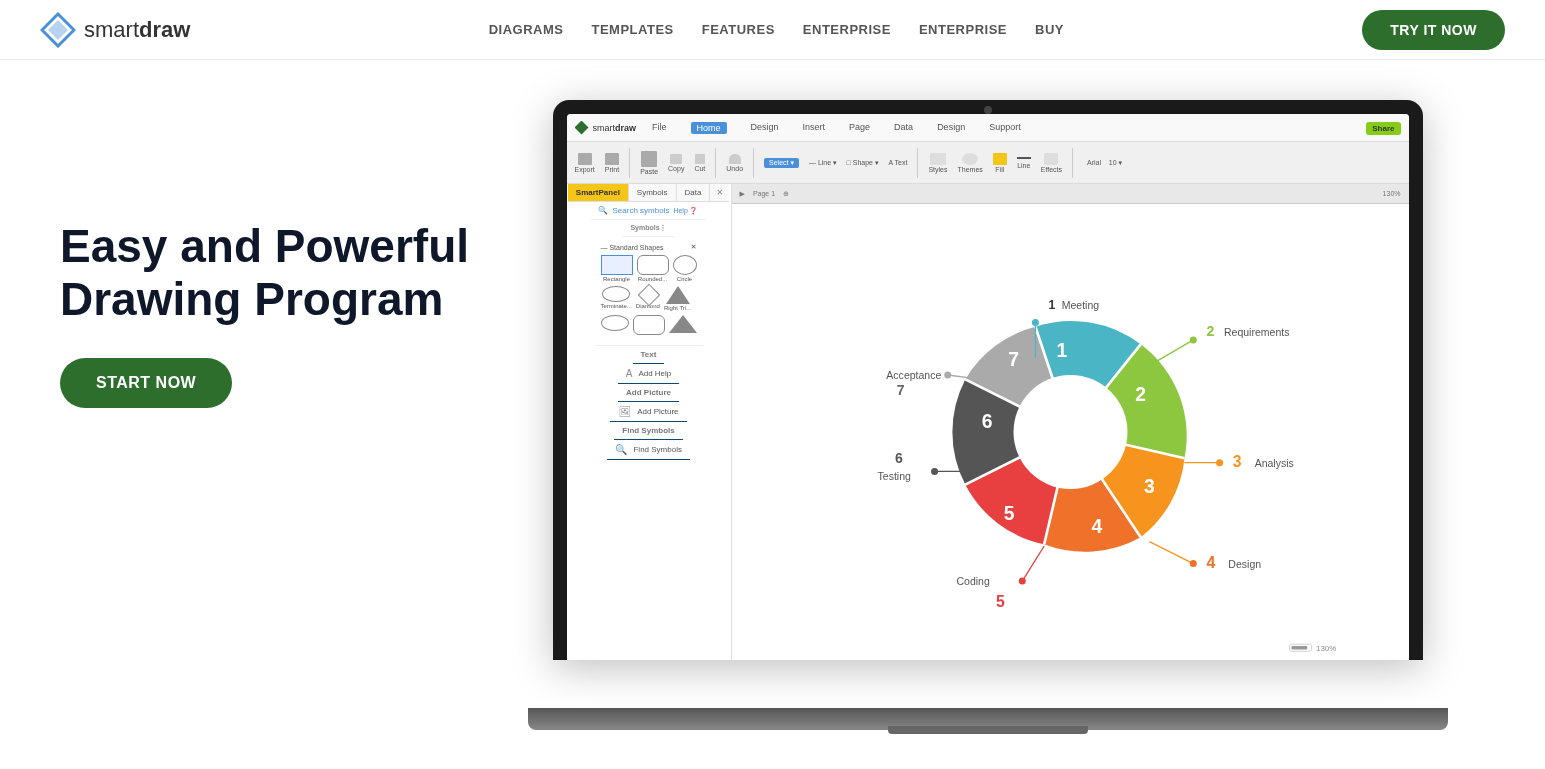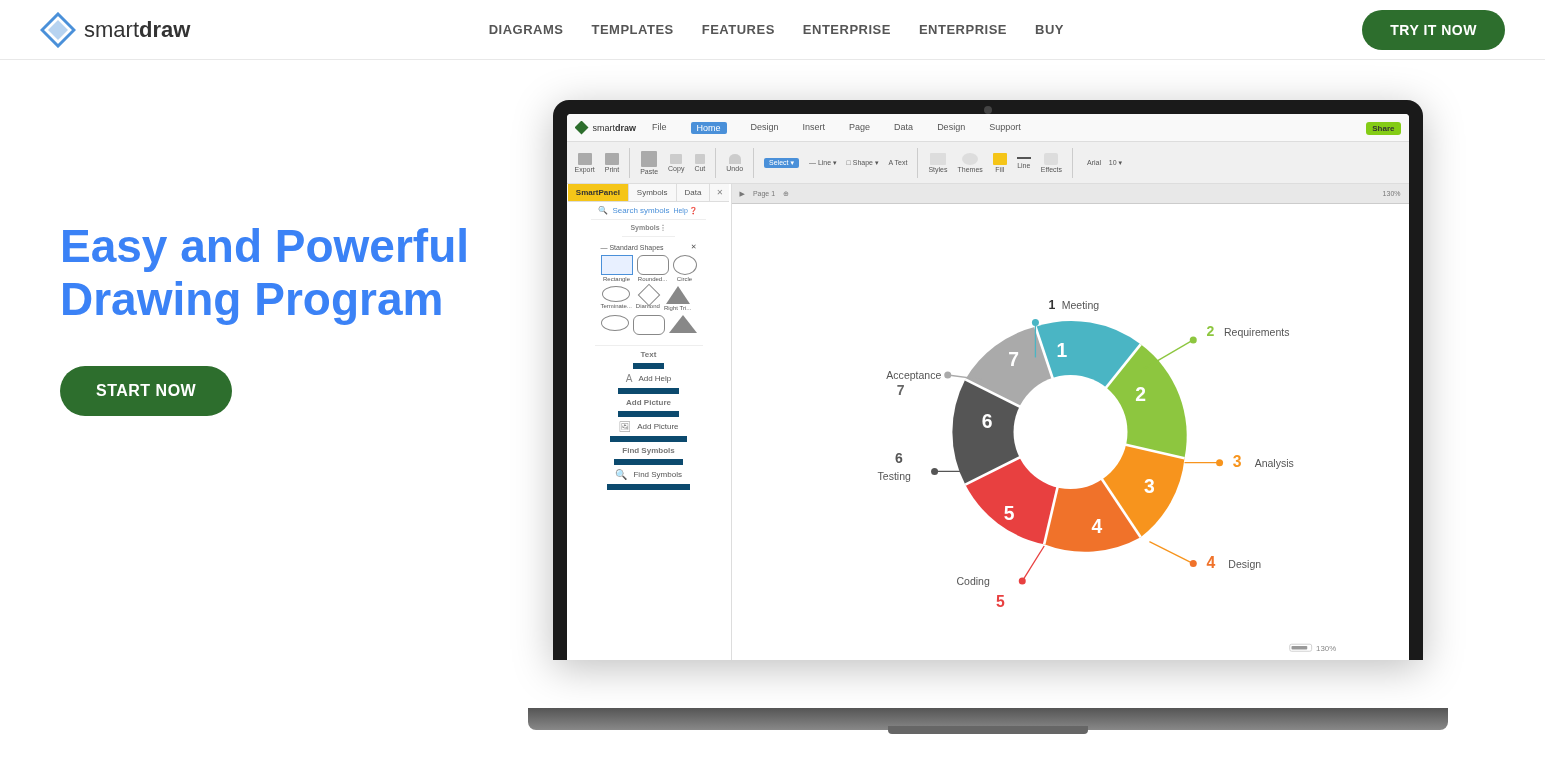--- a/index.html
+++ b/index.html
@@ -70,23 +70,23 @@
     }
 
     
     .left-panel {
       flex: 0 0 430px;
       padding-top: 120px;
     }
     .headline {
       font-size: 46px;
       font-weight: 800;
-      color: #3b82f6;
+      color: #0f172a;
       line-height: 1.15;
-      margin-bottom: 40px;
+      margin-bottom: 32px;
     }
     .start-btn {
       background: #2d6e2d;
       color: #fff;
       border: none;
       border-radius: 30px;
       padding: 16px 36px;
       font-size: 16px;
       font-weight: 700;
       letter-spacing: 0.5px;
@@ -371,21 +371,21 @@
       border: 1.5px solid #888;
       transform: rotate(45deg);
       top: 1px; left: 5px;
     }
 
     .sidebar-item-row {
       display: flex;
       align-items: center;
       gap: 6px;
       padding: 4px 8px;
-      border-bottom: 6px solid #0c4a6e;
+      border-bottom: 1px solid #0c4a6e;
       font-size: 8px;
       color: #555;
     }
     .sidebar-item-icon {
       font-size: 10px;
       color: #888;
     }
 
     
     .app-canvas {

